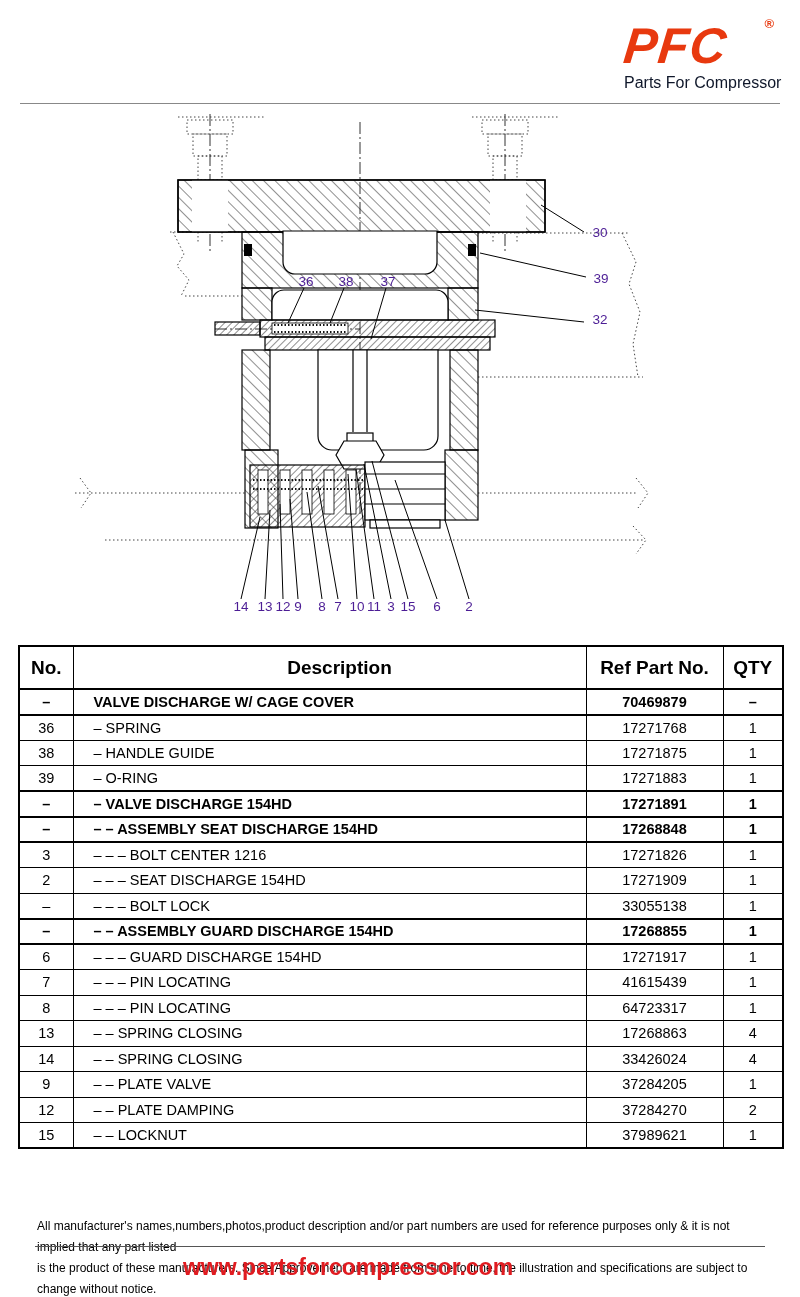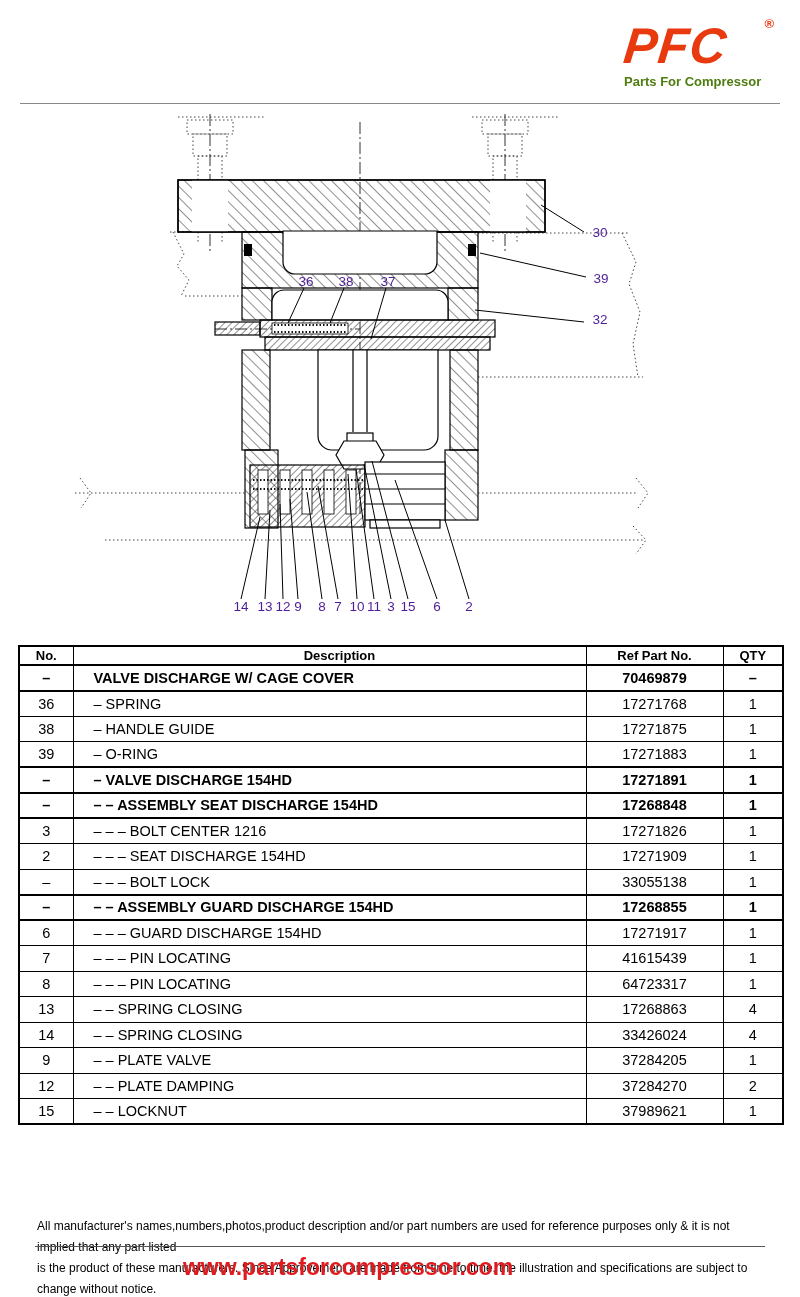--- a/index.html
+++ b/index.html
@@ -6,34 +6,34 @@
   body { background:#e9e9e9; font-family:"Liberation Sans", sans-serif; }
   .page { position:relative; width:800px; height:1297px; background:#ffffff; margin:0 auto; overflow:hidden; }
 
   
   .page-title { position:absolute; left:22px; top:68px; font-size:19.5px; font-weight:bold;
                 color:#d12a2e; letter-spacing:0.2px; white-space:nowrap; }
   .logo { position:absolute; left:624px; top:20px; width:156px; }
   .logo-brand { font-size:50px; line-height:52px; font-weight:900; font-style:italic;
                 color:#e8390f; letter-spacing:1px; transform:skewX(-6deg); display:inline-block; }
   .logo-reg { position:absolute; right:6px; top:-4px; font-size:13px; color:#e8390f; font-weight:bold; }
-  .logo-tagline { font-size:13px; font-weight:bold; color:#4d7c0f; white-space:nowrap; margin-top:2px; }
+  .logo-tagline { font-size:16px; font-weight:normal; color:#0f172a; white-space:nowrap; margin-top:2px; }
   .header-rule { position:absolute; left:20px; right:20px; top:103px; border-top:1.5px solid #888; }
 
   
   .diagram { position:absolute; left:60px; top:112px; width:600px; height:508px; }
   .diagram svg { position:absolute; left:0; top:0; }
   .callout { position:absolute; transform:translate(-50%,-50%); font-size:13.5px; color:#4c1d95;
              background:transparent; white-space:nowrap; }
 
   
   table.parts { position:absolute; left:18px; top:645px; width:764px; border-collapse:collapse;
                 table-layout:fixed; border:2.5px solid #000; }
   table.parts th, table.parts td { border:1.5px solid #000; color:#000; overflow:hidden; white-space:nowrap; }
-  table.parts th { height:19px; font-size:13px; font-weight:bold;text-align:center; }
+  table.parts th { height:43px; font-size:19px; font-weight:bold;text-align:center; }
   table.parts td { height:25.5px; font-size:14.5px; }
   col.c-no  { width:54px; }  col.c-desc { width:513px; }
   col.c-ref { width:137px; } col.c-qty  { width:60px; }
   .h-no, .h-ref, .h-qty, .cell-no, .cell-ref, .cell-qty { text-align:center; }
   .h-desc, .cell-description { text-align:left; padding-left:20px; }
   tr.bold-row td { font-weight:bold; border-top-width:2px; border-bottom-width:2px; }
 
   
   .disclaimer { position:absolute; left:37px; top:1216px; width:728px; font-size:12px;
                 line-height:21px; color:#000; }

